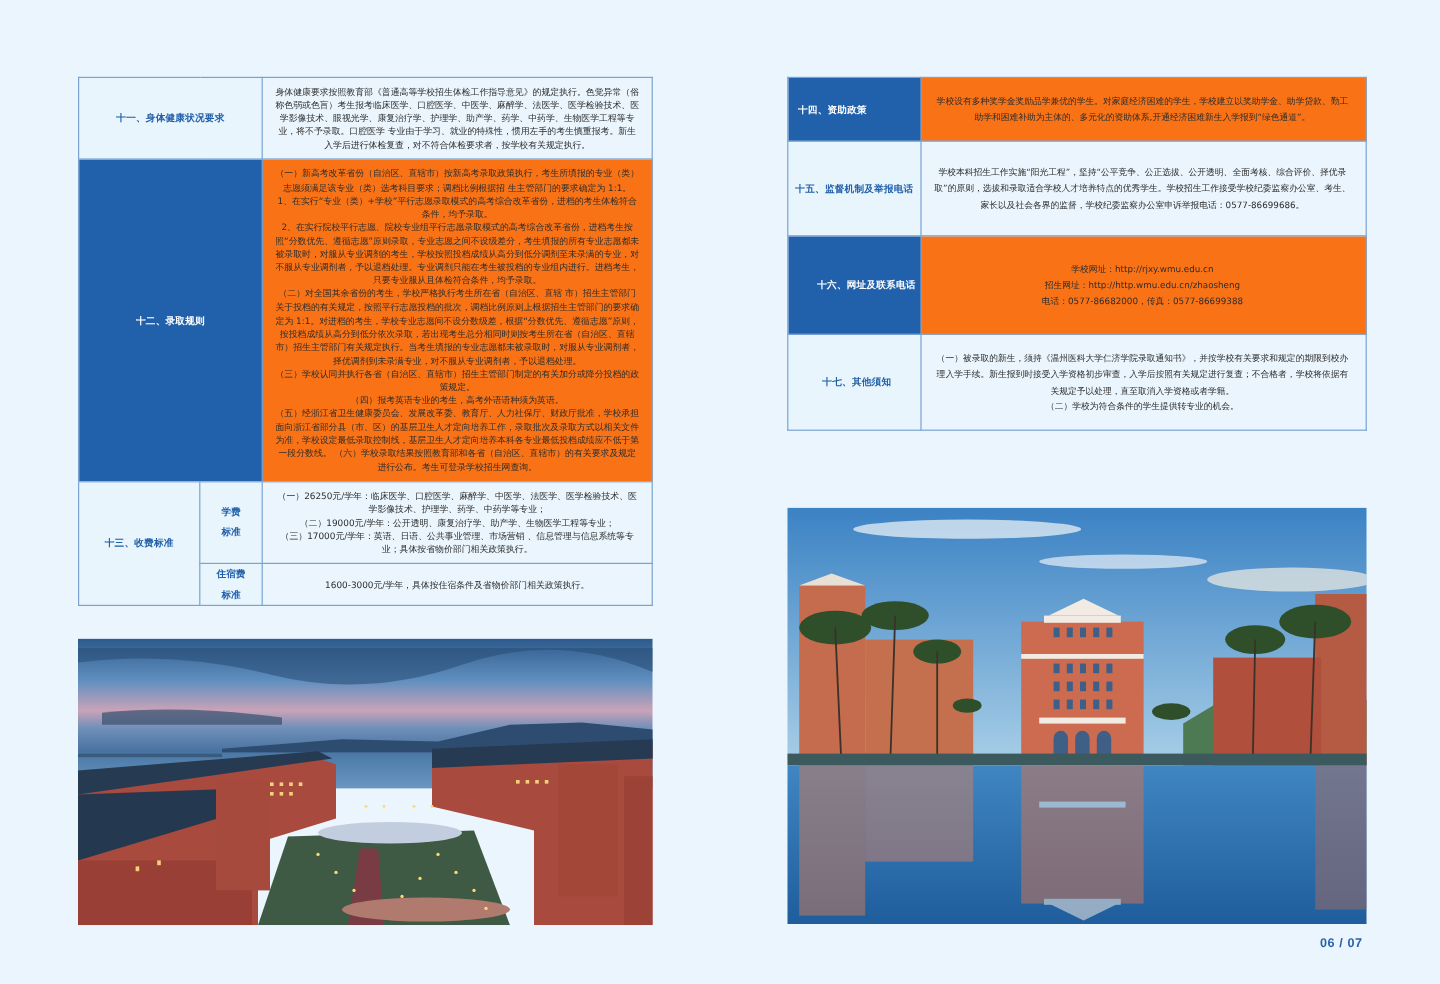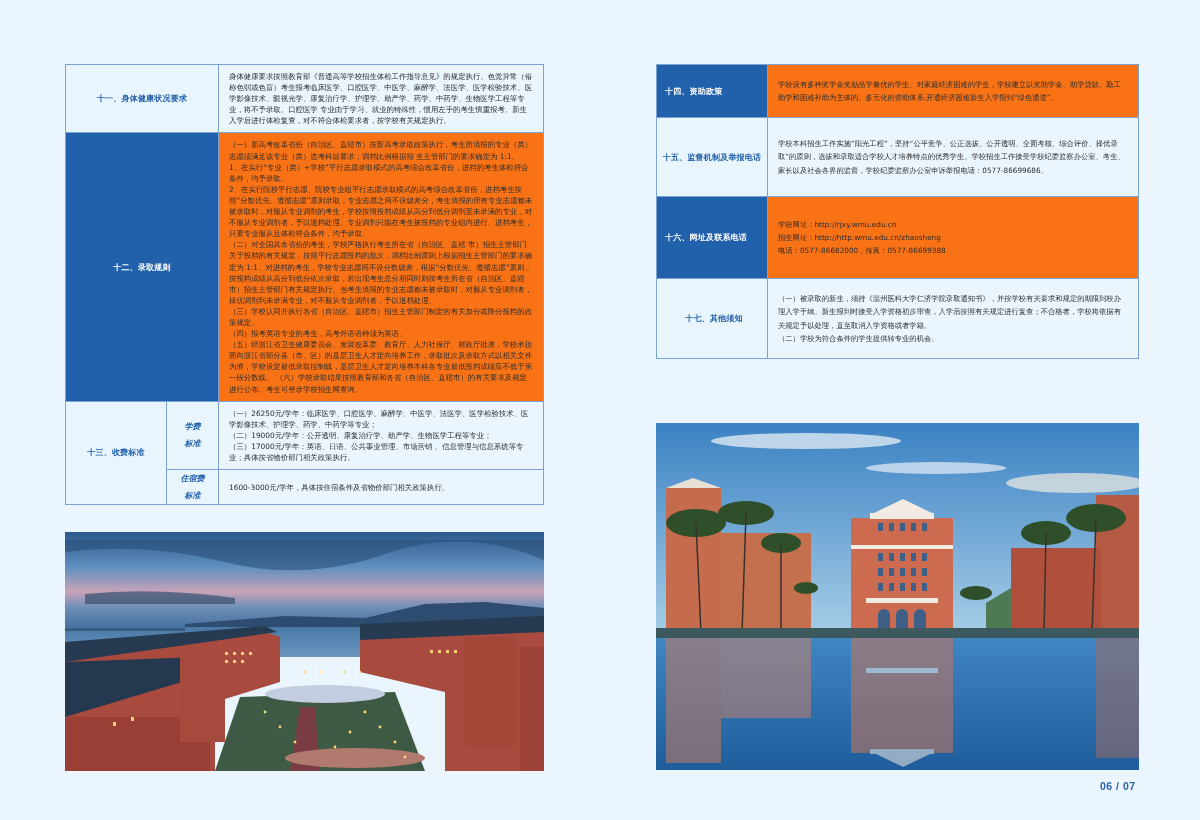--- a/index.html
+++ b/index.html
@@ -3,22 +3,22 @@
 <meta charset="utf-8">
 <style>
   * { box-sizing: border-box; margin: 0; padding: 0; }
   html, body { width: 1200px; height: 820px; background: #eaf5fd; overflow: hidden; }
   body { position: relative; font-family: "DejaVu Sans", "Liberation Sans", sans-serif; color: #2b2b2b; }
 
   table.info { position: absolute; border-collapse: collapse; table-layout: fixed; }
   table.info td { border: 1.5px solid #7aa3d1; vertical-align: middle; }
   td.head { color: #2160aa; font-weight: bold; font-size: 8px; text-align: center; padding: 0 4px; background: #e9f5fd; letter-spacing: 0.2px; font-family: Liberation Mono, monospace; }
   td.head.dark { background: #2160aa; color: #ffffff; }
-  td.sub { color: #2160aa; font-weight: bold; font-size: 8px; text-align: center; line-height: 17px; background: #e9f5fd; font-style: italic; }
-  td.body { font-size: 7.4px; line-height: 11.1px; padding: 6px 10px; background: #eaf5fd; color: #2d2d2d; }
+  td.sub { color: #2160aa; font-weight: bold; font-size: 8px; text-align: center; line-height: 17px; background: #e9f5fd; }
+  td.body { font-size: 7.4px; line-height: 11.1px; padding: 6px 10px; background: #eaf5fd; color: #2d2d2d; text-align: center; }
   td.body.hl { background: #f97316; }
   td.body p { margin: 0; }
   td.body.right { font-size: 7.3px; line-height: 13.2px; padding: 6px 12px 6px 10px; }
 
   #left-table { left: 65px; top: 64px; width: 479px; }
   #right-table { left: 656px; top: 64px; width: 483px; }
 
   .photo { position: absolute; overflow: hidden; }
   #photo-left { left: 65px; top: 532px; width: 479px; height: 239px; }
   #photo-right { left: 656px; top: 423px; width: 483px; height: 347px; }
@@ -90,21 +90,21 @@
       <p>学校设有多种奖学金奖励品学兼优的学生。对家庭经济困难的学生，学校建立以奖助学金、助学贷款、勤工助学和困难补助为主体的、多元化的资助体系,开通经济困难新生入学报到“绿色通道”。</p>
     </td>
   </tr>
   <tr style="height:79px">
     <td class="head">十五、监督机制及举报电话</td>
     <td class="body right">
       <p>学校本科招生工作实施“阳光工程”，坚持“公平竞争、公正选拔、公开透明、全面考核、综合评价、择优录取”的原则，选拔和录取适合学校人才培养特点的优秀学生。学校招生工作接受学校纪委监察办公室、考生、家长以及社会各界的监督，学校纪委监察办公室申诉举报电话：0577-86699686。</p>
     </td>
   </tr>
   <tr style="height:82px">
-    <td class="head dark" style="text-align:left;padding-left:8px;">十六、网址及联系电话</td>
+    <td class="head dark" style="text-align:right;padding-left:8px;">十六、网址及联系电话</td>
     <td class="body right hl">
       <p>学校网址：http://rjxy.wmu.edu.cn</p>
       <p>招生网址：http://http.wmu.edu.cn/zhaosheng</p>
       <p>电话：0577-86682000，传真：0577-86699388</p>
     </td>
   </tr>
   <tr style="height:80px">
     <td class="head" style="text-align:center;padding-left:8px;">十七、其他须知</td>
     <td class="body right">
       <p>（一）被录取的新生，须持《温州医科大学仁济学院录取通知书》，并按学校有关要求和规定的期限到校办理入学手续。新生报到时接受入学资格初步审查，入学后按照有关规定进行复查；不合格者，学校将依据有关规定予以处理，直至取消入学资格或者学籍。</p>

